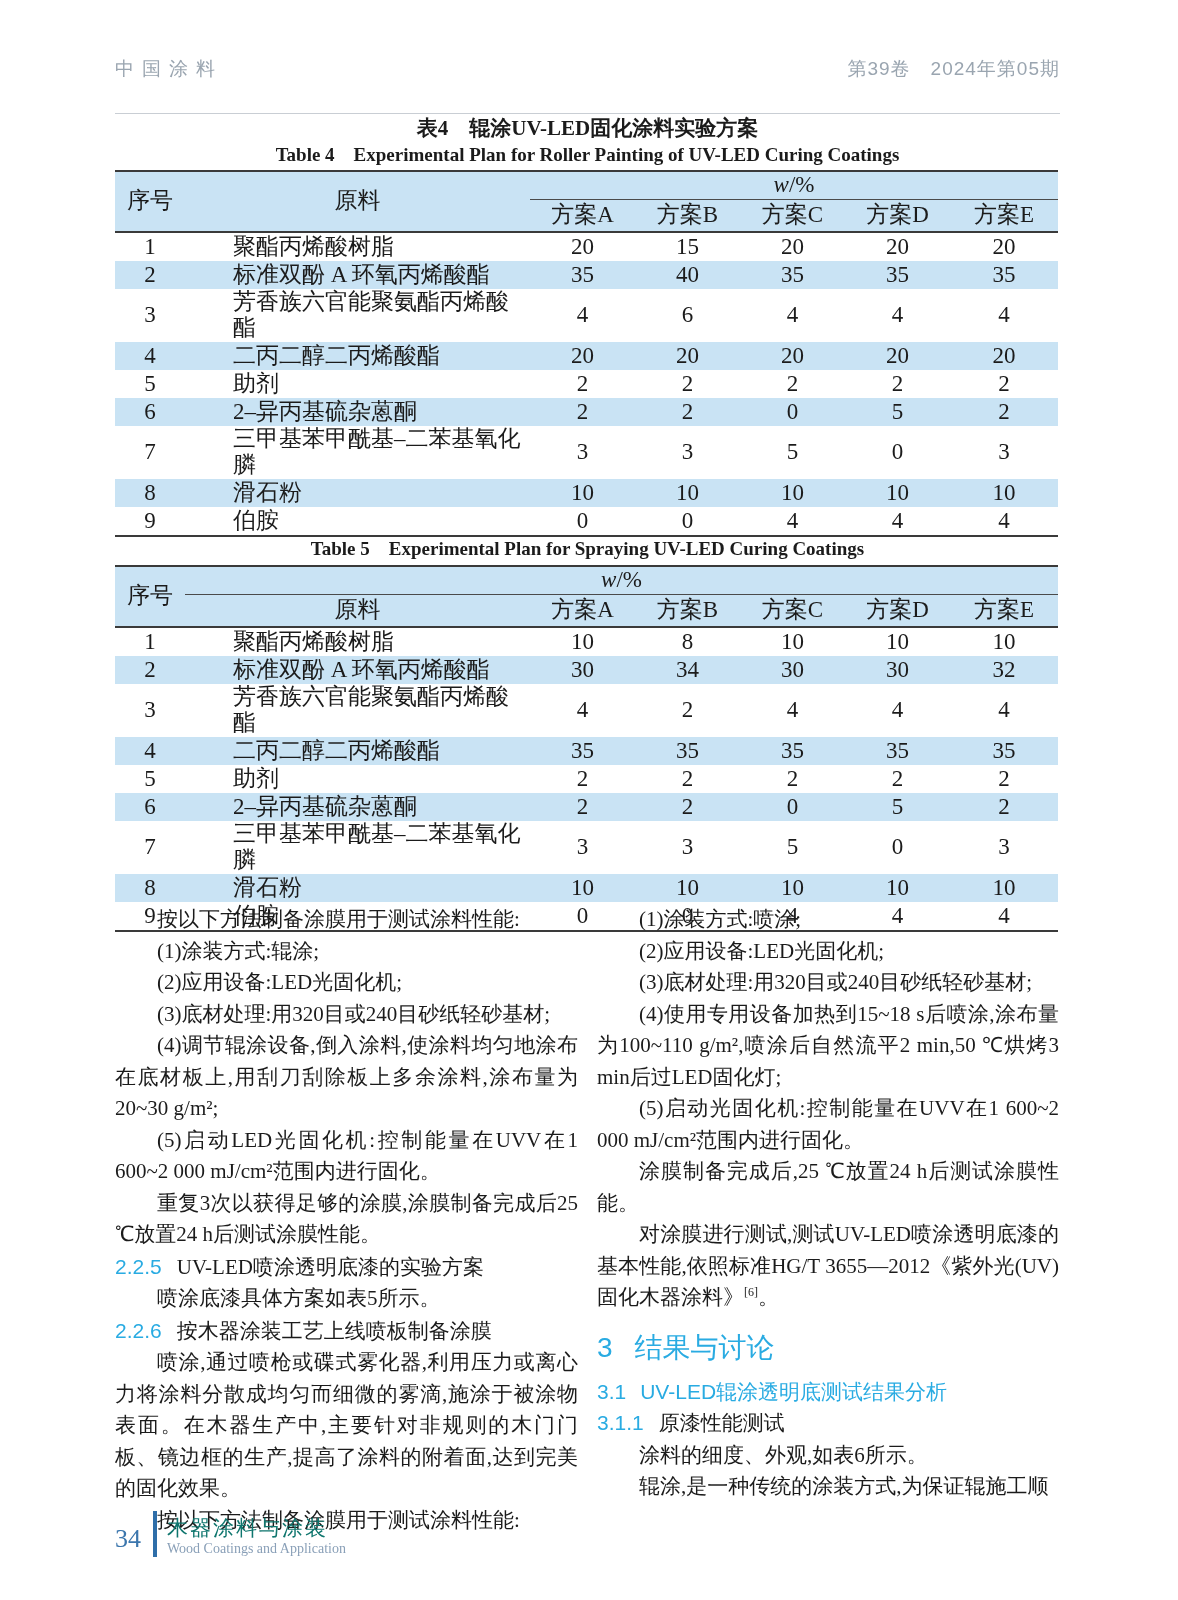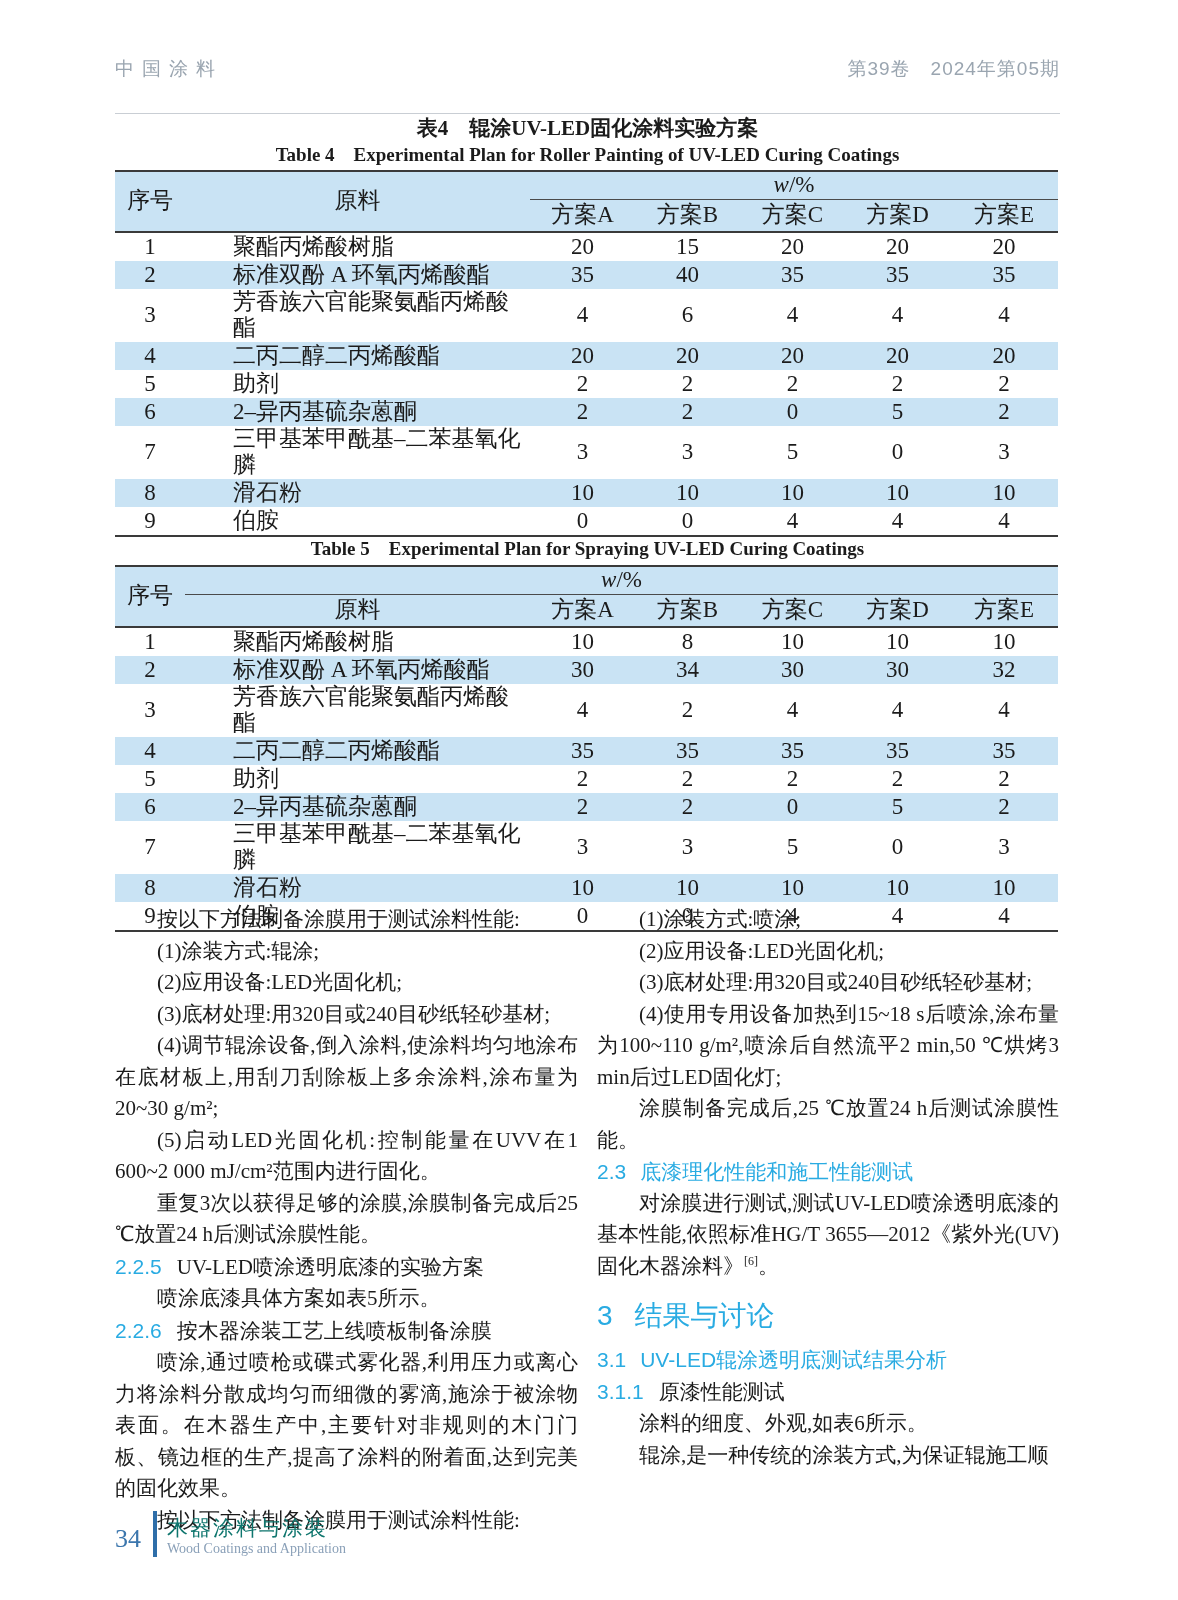--- a/index.html
+++ b/index.html
@@ -297,22 +297,22 @@
       <p class="para">喷涂底漆具体方案如表5所示。</p>
       <div class="h3line"><span class="num">2.2.6</span><span class="txt">按木器涂装工艺上线喷板制备涂膜</span></div>
       <p class="para">喷涂,通过喷枪或碟式雾化器,利用压力或离心力将涂料分散成均匀而细微的雾滴,施涂于被涂物表面。在木器生产中,主要针对非规则的木门门板、镜边框的生产,提高了涂料的附着面,达到完美的固化效果。</p>
       <p class="para">按以下方法制备涂膜用于测试涂料性能:</p>
     </div>
   <div class="text-col col-right">
       <p class="para">(1)涂装方式:喷涂;</p>
       <p class="para">(2)应用设备:LED光固化机;</p>
       <p class="para">(3)底材处理:用320目或240目砂纸轻砂基材;</p>
       <p class="para">(4)使用专用设备加热到15~18 s后喷涂,涂布量为100~110 g/m²,喷涂后自然流平2 min,50 ℃烘烤3 min后过LED固化灯;</p>
+      <p class="para">(5)启动光固化机:控制能量在UVV在1 600~2 000 mJ/cm²范围内进行固化。</p>
       <p class="para">涂膜制备完成后,25 ℃放置24 h后测试涂膜性能。</p>
-      <div class="h2line"><span class="num">2.3</span><span class="txt">底漆理化性能和施工性能测试</span></div>
       <p class="para">对涂膜进行测试,测试UV-LED喷涂透明底漆的基本性能,依照标准HG/T 3655—2012《紫外光(UV)固化木器涂料》<sup>[6]</sup>。</p>
       <div class="h1line"><span class="num">3</span><span class="txt">结果与讨论</span></div>
       <div class="h2line"><span class="num">3.1</span><span class="txt">UV-LED辊涂透明底测试结果分析</span></div>
       <div class="h3line"><span class="num">3.1.1</span><span class="txt">原漆性能测试</span></div>
       <p class="para">涂料的细度、外观,如表6所示。</p>
       <p class="para">辊涂,是一种传统的涂装方式,为保证辊施工顺</p>
     </div>
 
   <div class="footer">
     <span class="page-num">34</span>

